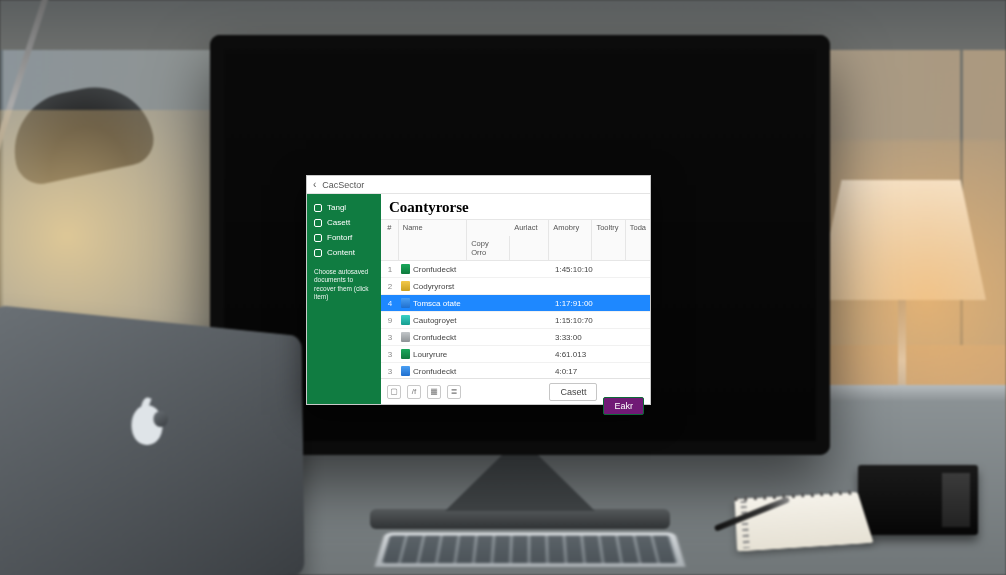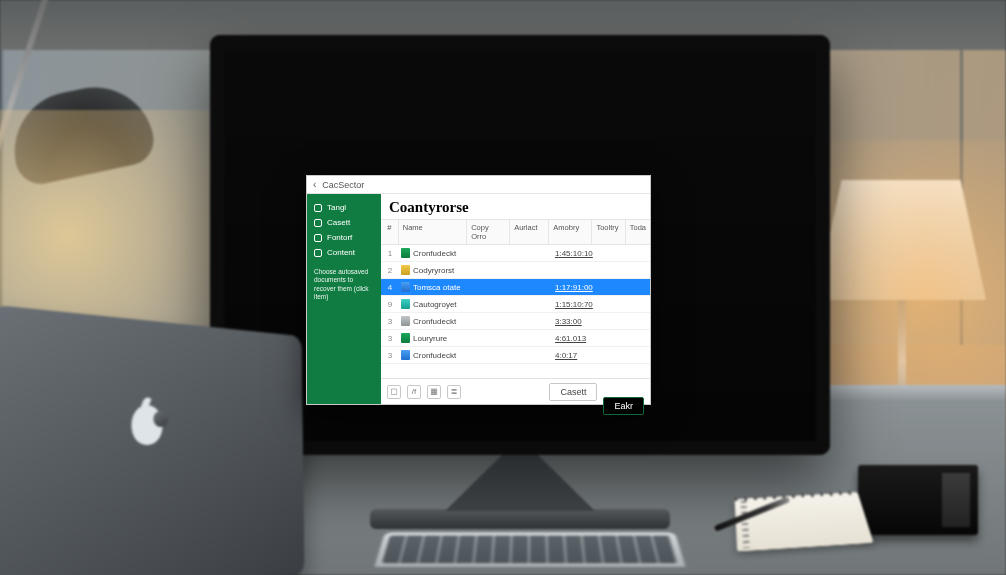--- a/index.html
+++ b/index.html
@@ -140,53 +140,53 @@
   .sidebar .item .dot{width:8px;height:8px;border:1px solid #fff;border-radius:2px;}
   .sidebar .hint{margin-top:8px;padding:0 7px;font-size:6.5px;line-height:1.3;opacity:.92;}
 
   .main{flex:1;display:flex;flex-direction:column;min-width:0;}
   .heading{font-family:Georgia,serif;font-size:15px;font-weight:600;padding:5px 8px 3px;}
   .cols{display:flex;border-top:1px solid #e6e6e6;border-bottom:1px solid #e6e6e6;
     background:#fafafa;font-size:7.5px;color:#555;}
   .cols span{padding:3px 4px;border-right:1px solid #e6e6e6;}
   .cols span:nth-child(1){width:18px;text-align:center;}
   .cols span:nth-child(2){width:70px;}
-  .cols span:nth-child(3){width:44px;}
+  .cols span:nth-child(3){width:44px;margin-top:16px;}
   .cols span:nth-child(4){width:40px;}
   .cols span:nth-child(5){width:44px;}
   .cols span:nth-child(6){width:34px;}
   .cols span:nth-child(7){flex:1;border-right:none;}
 
   .rows{flex:1;overflow:hidden;}
   .row{display:flex;align-items:center;font-size:8px;color:#444;height:17px;
     border-bottom:1px solid #f1f1f1;}
   .row.sel{background:#1e88ff;color:#fff;}
   .row .c1{width:18px;text-align:center;color:#888;}
   .row.sel .c1{color:#e5f0ff;}
   .row .c2{width:70px;display:flex;align-items:center;gap:3px;padding-left:2px;}
   .row .c2 .fi{width:9px;height:10px;border-radius:1px;}
   .fi.green{background:linear-gradient(#19a85b,#0f7a3d);}
   .fi.yellow{background:linear-gradient(#f3c94a,#caa021);}
   .fi.blue{background:linear-gradient(#4a9ff3,#1f6fcf);}
   .fi.teal{background:linear-gradient(#3bd1c6,#179e90);}
   .fi.grey{background:linear-gradient(#c2c6c9,#8e9396);}
   .row .c3{width:44px;}
   .row .c4{width:40px;}
-  .row .c5{width:44px;padding-left:2px;text-decoration:underline;}
+  .row .c5{width:44px;padding-left:2px;}
   .row .c6{width:34px;}
   .row .c7{flex:1;}
 
   .footer{height:26px;border-top:1px solid #e2e2e2;display:flex;align-items:center;
     padding:0 6px;gap:6px;}
   .footer .tool{width:14px;height:14px;border:1px solid #c9c9c9;border-radius:2px;
     display:flex;align-items:center;justify-content:center;color:#777;font-size:8px;}
   .footer .spacer{flex:1;}
   .btn{height:18px;padding:0 10px;border:1px solid #c6c6c6;border-radius:2px;
     font-size:9px;display:flex;align-items:center;color:#444;background:#fff;}
-  .btn.primary{background:#000000;border-color:#0d6a37;color:#fff;margin-top:28px;}
+  .btn.primary{background:#701a75;border-color:#0d6a37;color:#fff;margin-top:28px;}
 </style>
 </head>
 <body>
 
 <div class="scene">
   <div class="office-back"></div>
   <div class="ceiling"></div>
   <div class="lamp-arm"></div>
   <div class="lamp-head"></div>
   <div class="lamp-glow"></div>

